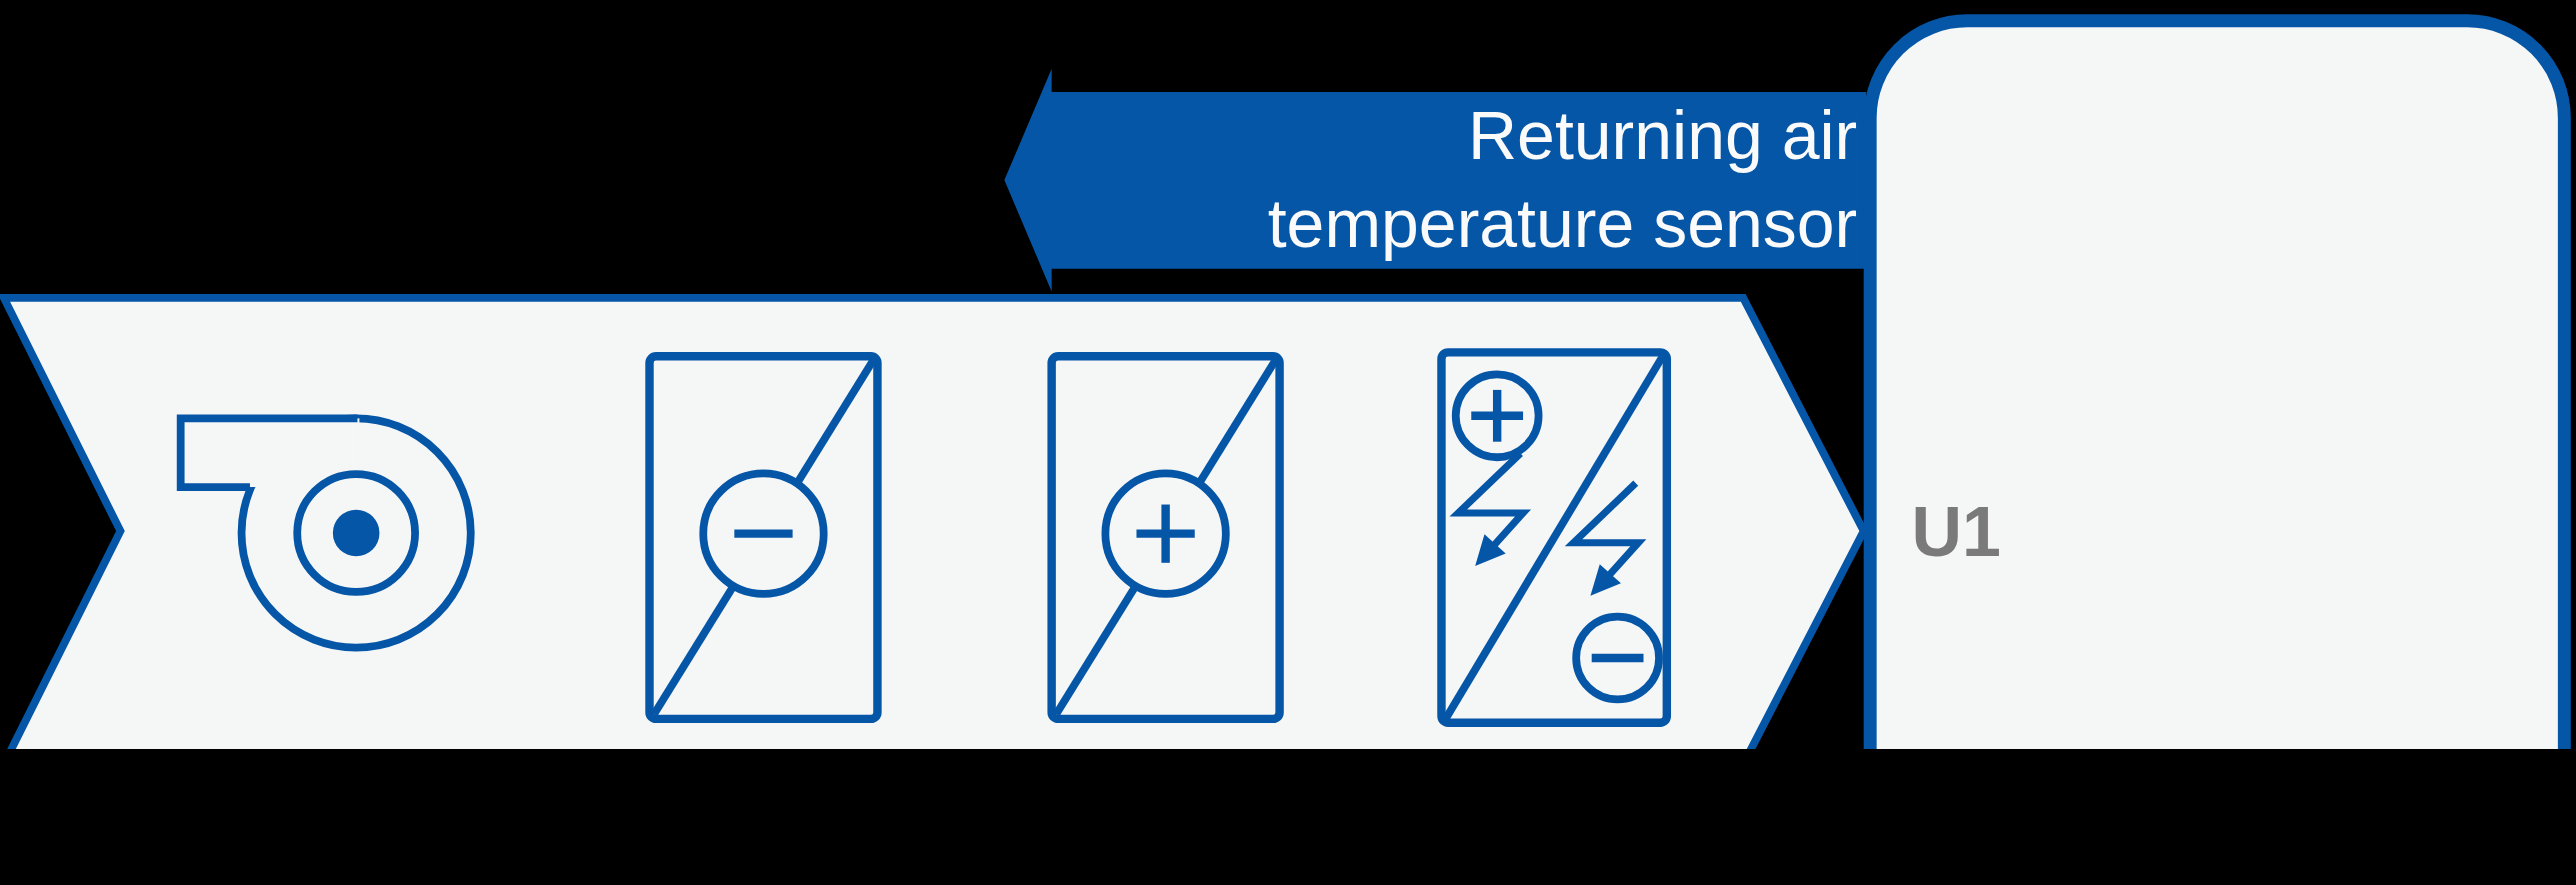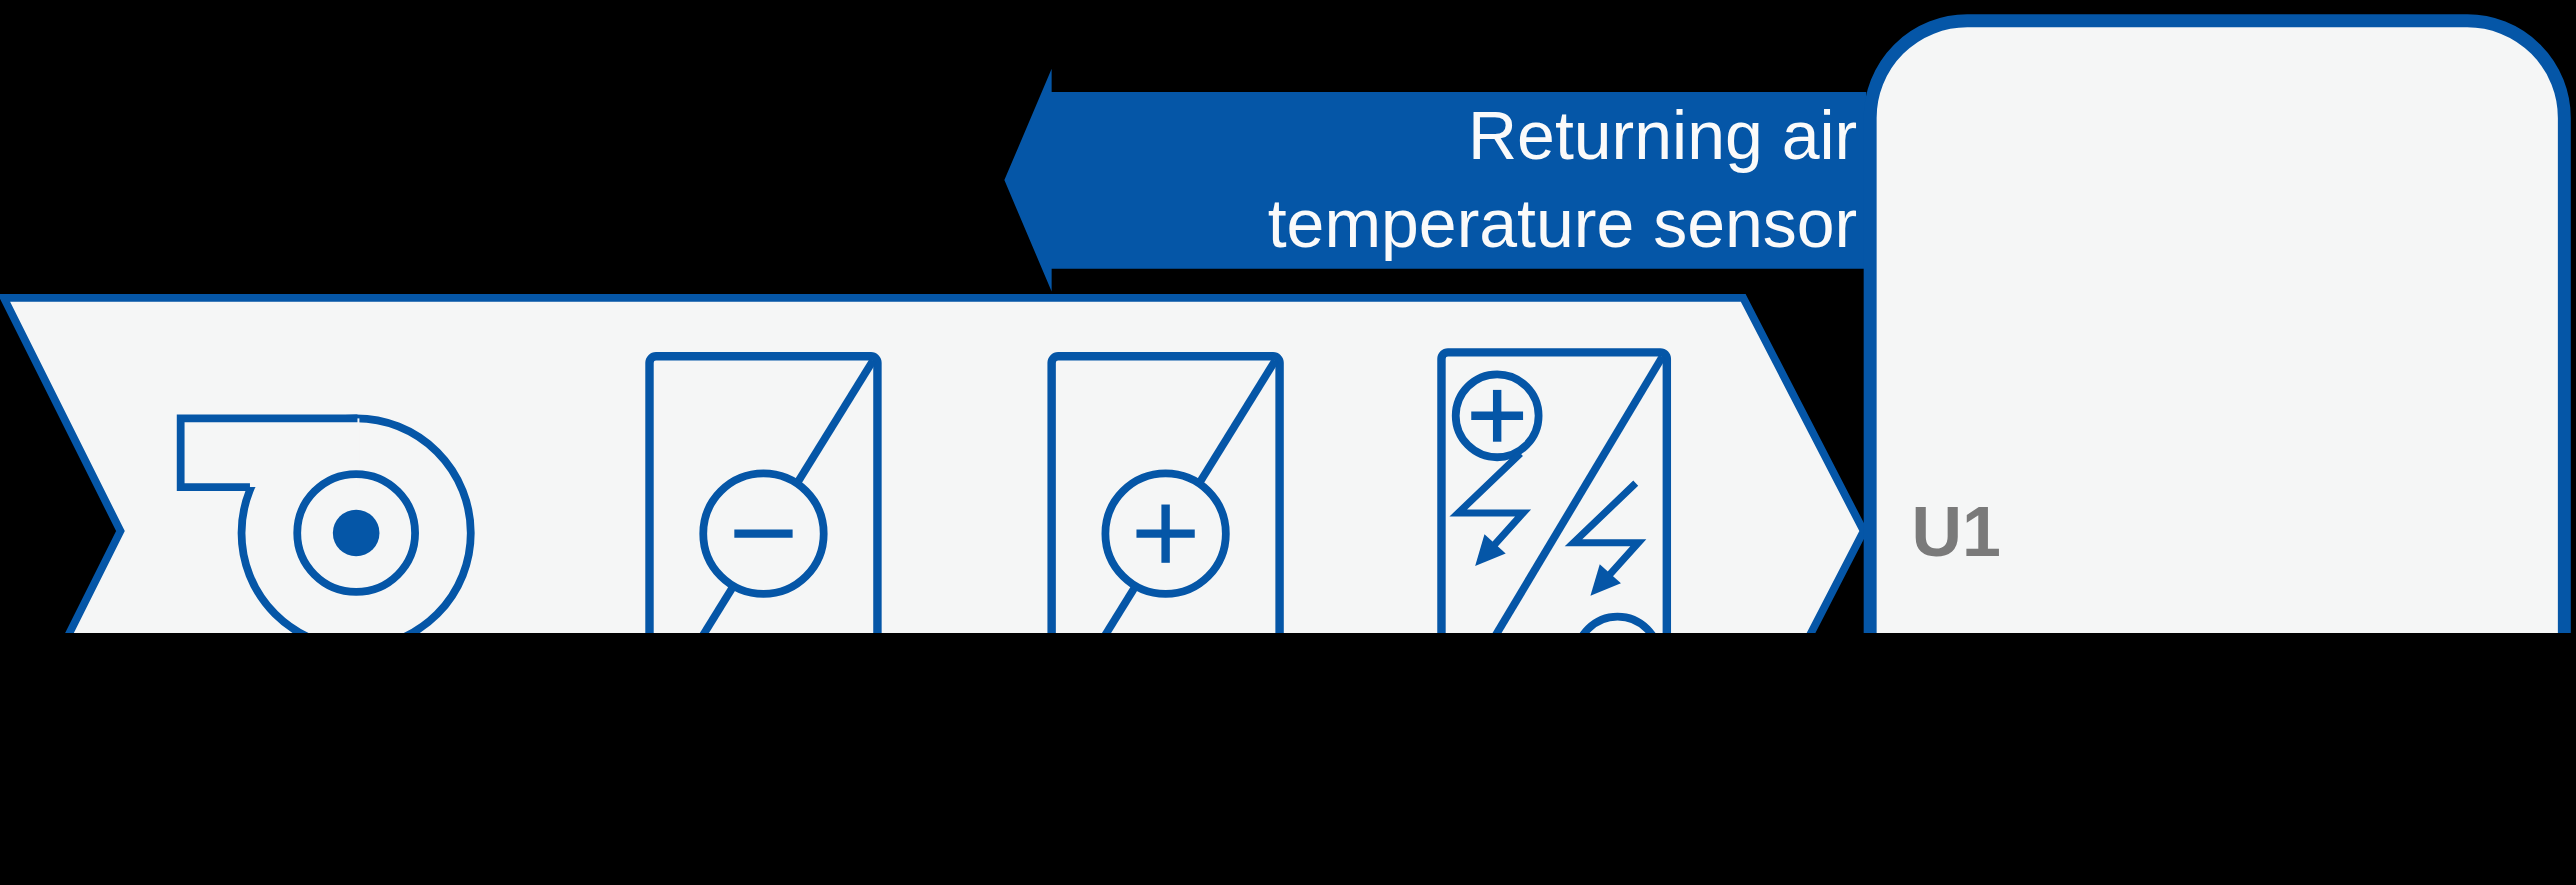--- a/index.html
+++ b/index.html
@@ -3,21 +3,21 @@
 <meta charset="utf-8">
 <style>
   :root{
     --color-primary_blue:#0556a7;
     --color-panel_fill:#f5f6f6;
     --color-label_gray:#7a7a7a;
     --color-arrow_text:#fafafa;
     --color-background:#000000;
   }
   html,body{margin:0;padding:0;background:var(--color-background);}
-  .stage{width:2576px;height:633px;position:relative;overflow:hidden;background:var(--color-background);}
+  .stage{width:2576px;height:749px;position:relative;overflow:hidden;background:var(--color-background);}
   svg{display:block;}
   .outline{fill:none;stroke:var(--color-primary_blue);stroke-width:12;}
   .outline-thick{fill:none;stroke:var(--color-primary_blue);stroke-width:13;}
   .panel-stroke{fill:var(--color-panel_fill);stroke:var(--color-primary_blue);stroke-width:12;}
   .panel-fill{fill:var(--color-panel_fill);}
   .blue-fill{fill:var(--color-primary_blue);}
   .coil-circle{fill:var(--color-panel_fill);stroke:var(--color-primary_blue);stroke-width:12;}
   .sign-stroke{stroke:var(--color-primary_blue);stroke-width:13;stroke-linecap:butt;fill:none;}
   .bolt{stroke:var(--color-primary_blue);stroke-width:11;fill:none;stroke-linejoin:miter;}
   .unit-box{fill:var(--color-panel_fill);stroke:var(--color-primary_blue);stroke-width:20;}

